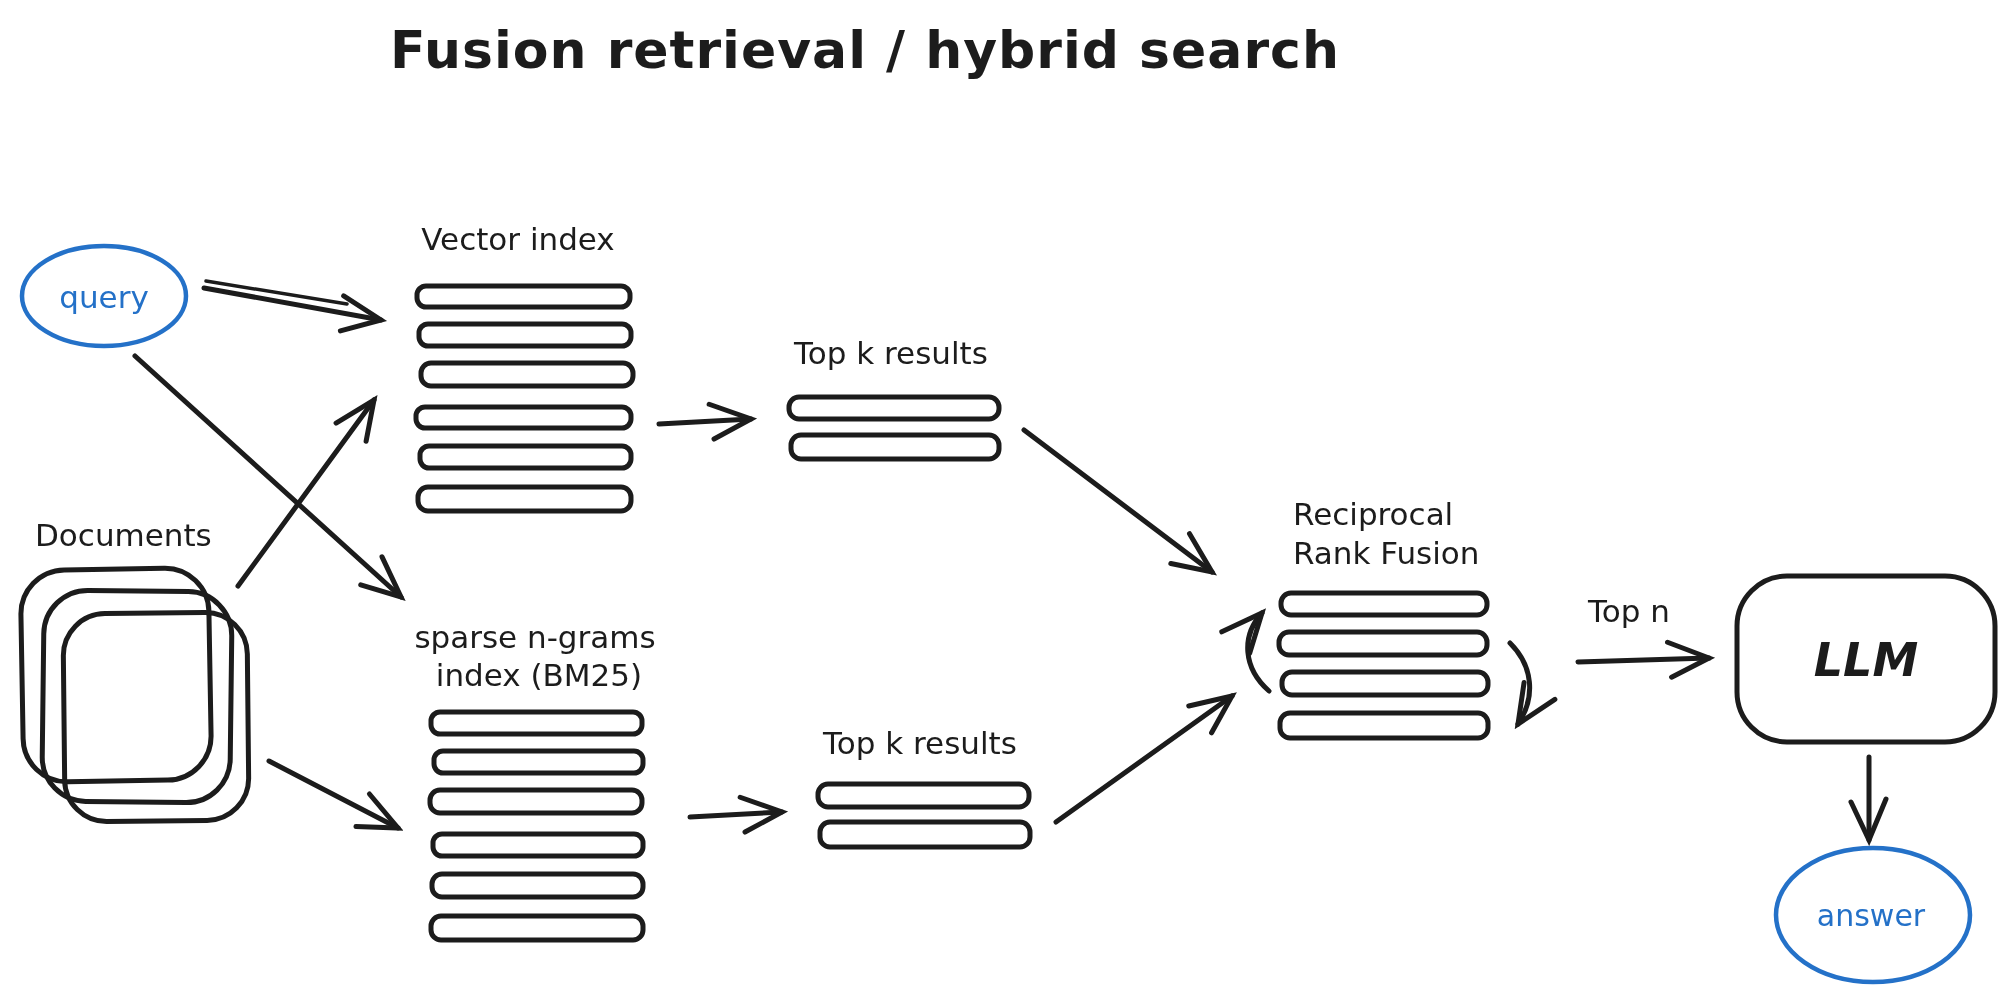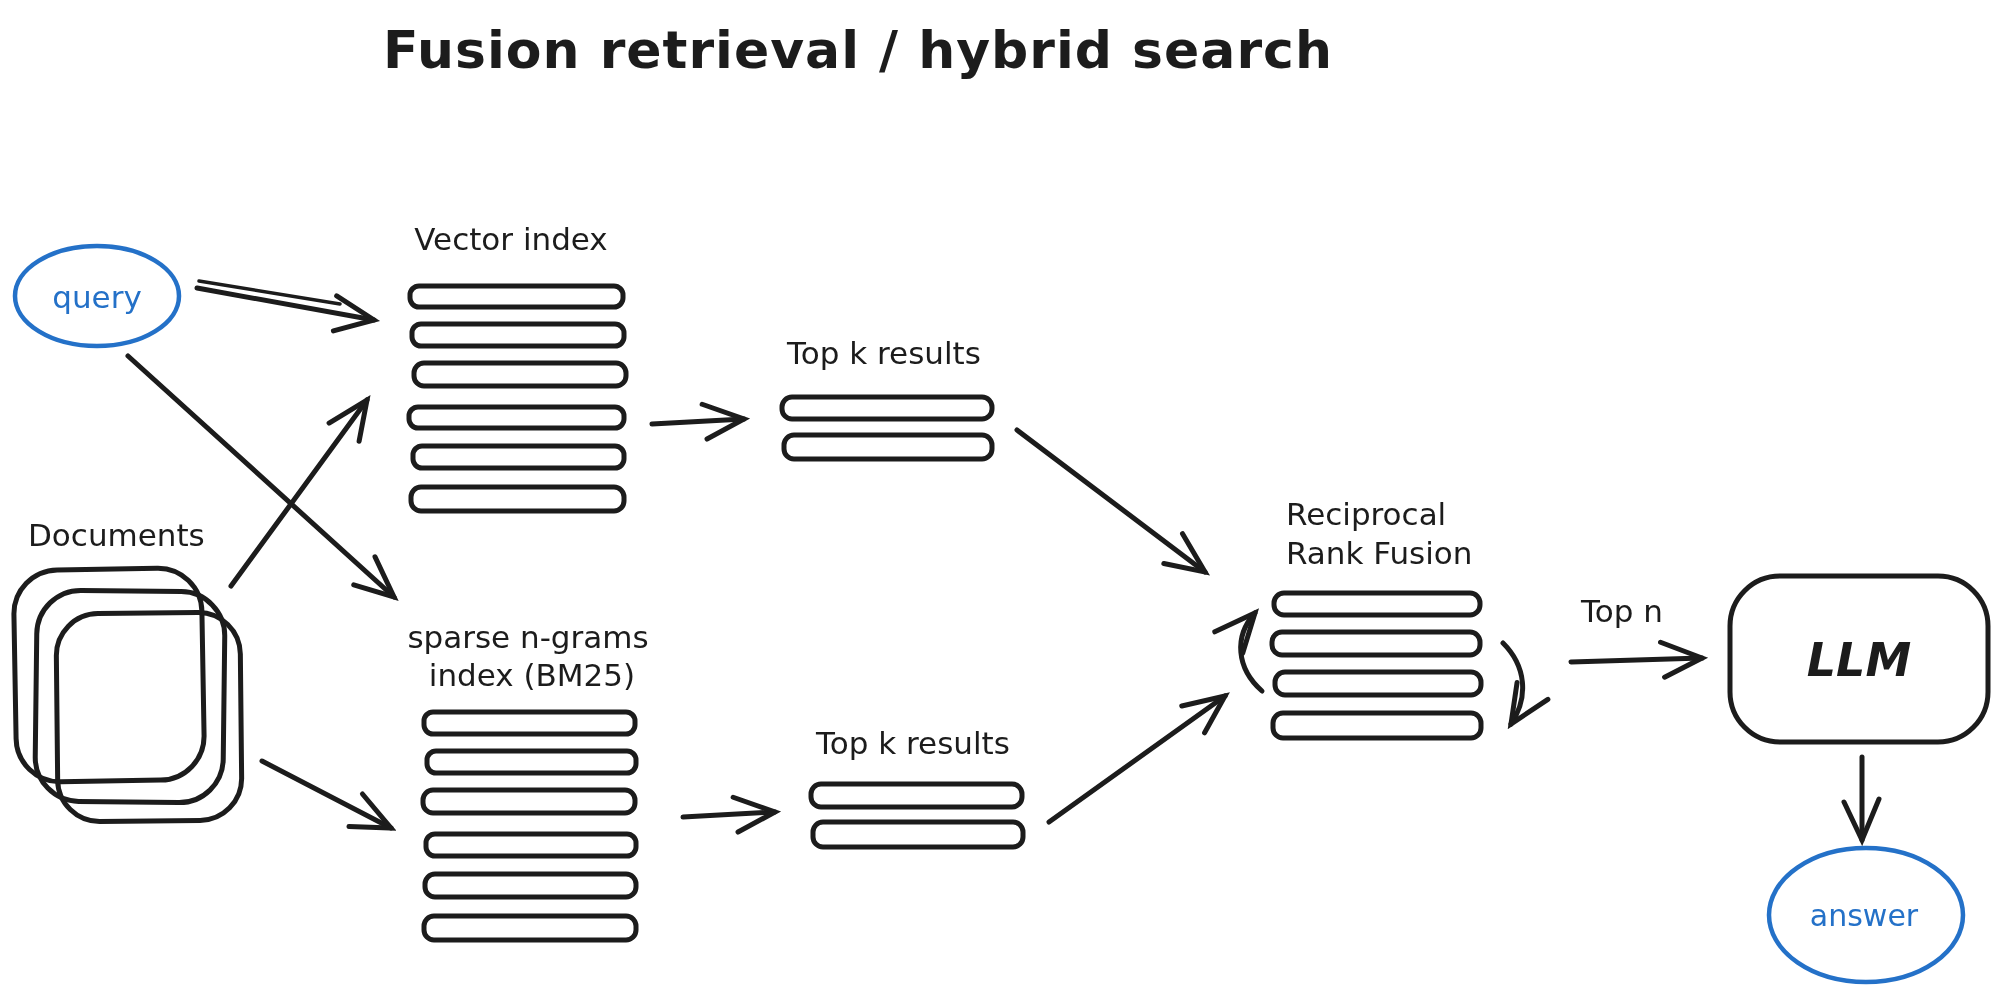--- a/index.html
+++ b/index.html
@@ -13,20 +13,21 @@
     width: 2000px;
     height: 1000px;
     background: var(--background);
     overflow: hidden;
   }
   .stage {
     position: relative;
     width: 1975px;
     height: 1000px;
     background: var(--background);
+    padding-left: 7px;
   }
   svg { display: block; }
 
   .hand   { font-family: "DejaVu Sans", sans-serif; fill: var(--ink); }
   .title  { font-size: 52px; font-weight: 700; letter-spacing: 1px; }
   .lbl    { font-size: 31px; font-weight: 500; }
   .lbl-sm { font-size: 30px; font-weight: 500; }
   .blue-t { fill: var(--accent-blue); }
   .llm-t  { font-size: 46px; font-weight: 700; font-style: italic; }
 

